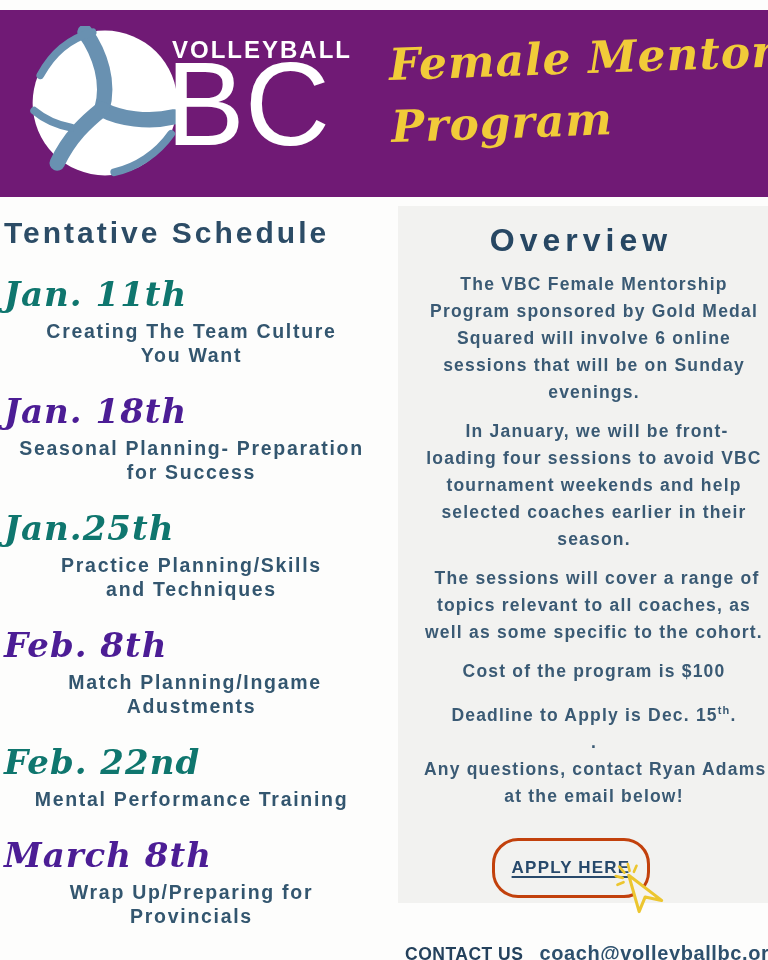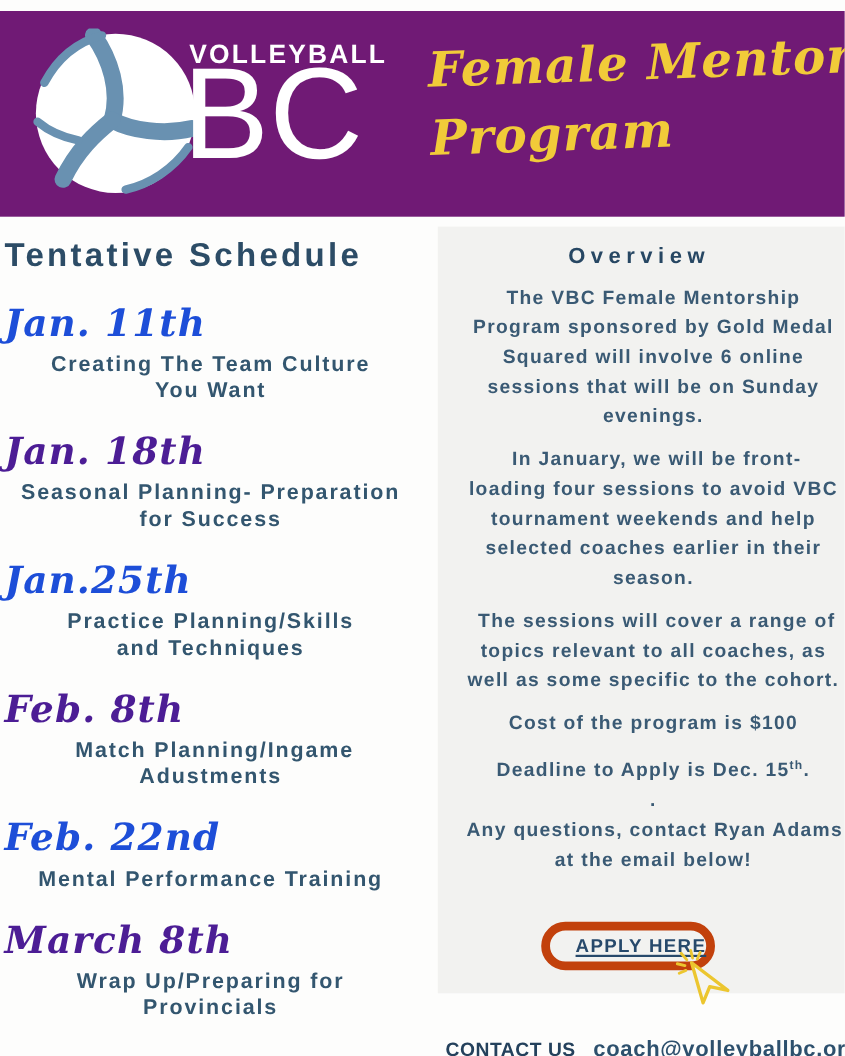--- a/index.html
+++ b/index.html
@@ -37,46 +37,46 @@
     margin:8px 0 0 0;
     color:#2c4c66;font-size:30px;font-weight:bold;letter-spacing:3px;
     white-space:nowrap;
   }
   .entry{margin-top:24px;}
   .entry .date{
     font-family:"DejaVu Serif",serif;font-style:italic;font-weight:bold;
     font-size:34px;line-height:40px;letter-spacing:1px;
     white-space:nowrap;
   }
-  .c-blue{color:#1d4ed8;}
+  .c-blue{color:#0f766e;}
   .c-yellow{color:#4c1d95;}
   .entry .desc{margin-top:5px;
     color:#33566f;font-size:19.5px;font-weight:bold;letter-spacing:1.7px;line-height:24px;
   }
   .ln{white-space:pre;text-align:center;}
   
   .panel{
     position:absolute;left:398px;top:206px;width:370px;height:697px;
     background:#f2f2f0;box-sizing:border-box;
     padding:16px 4px 0 26px;
   }
   .ov-title{
     margin:0 26px 12px 0;text-align:center;
-    color:#274763;font-size:20px;font-weight:bold;letter-spacing:5px;
+    color:#274763;font-size:32px;font-weight:bold;letter-spacing:5px;
   }
   .para{
     margin:0 0 12px 0;
     color:#3a5a74;font-size:17.5px;font-weight:bold;letter-spacing:1.2px;line-height:27px;
   }
   .para sup{font-size:11px;}
   .deadline{margin-top:8px;}
   .apply-btn{
-    position:absolute;left:94px;top:632px;width:158px;height:44px;
-    background:transparent;border:8px solid #c2410c;border-radius:26px;
-    display:flex;align-items:center;justify-content:flex-end;
+    position:absolute;left:94px;top:632px;width:158px;height:60px;
+    background:transparent;border:3px solid #c2410c;border-radius:26px;
+    display:flex;align-items:center;justify-content:center;
     cursor:pointer;box-sizing:border-box;
   }
   .apply-btn span{
     color:#27496b;font-size:17px;font-weight:bold;letter-spacing:1.2px;
     text-decoration:underline;text-decoration-thickness:2px;text-underline-offset:3px;
     font-family:"Liberation Sans",sans-serif;
   }
   .cursor-wrap{position:absolute;left:216px;top:656px;width:52px;height:56px;}
   
   .footer{

